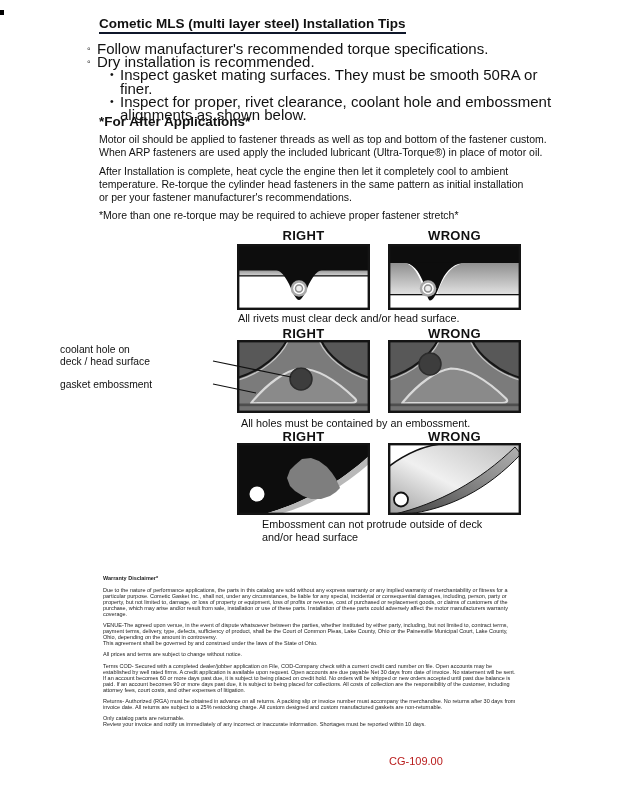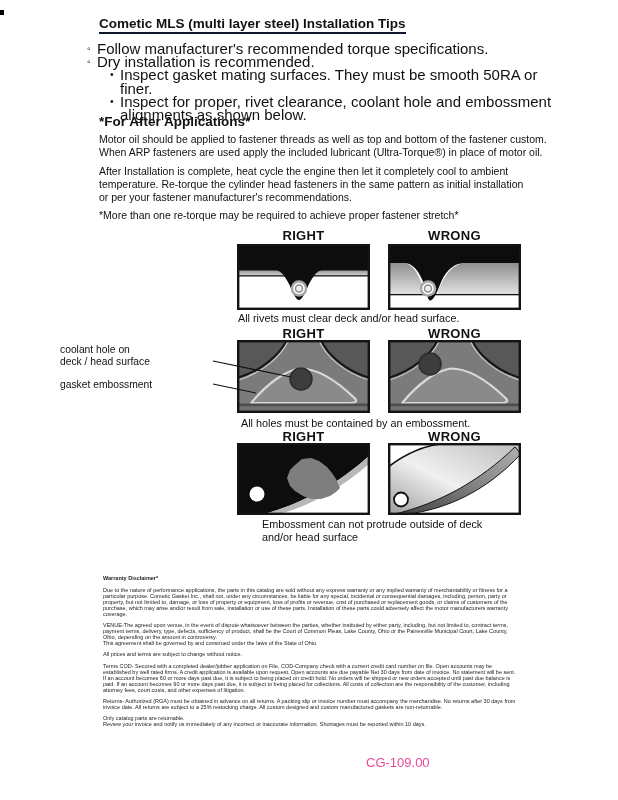--- a/index.html
+++ b/index.html
@@ -19,21 +19,21 @@
   .h2{font-size:13.5px;font-weight:bold;margin:0;}
   .body-text{font-size:10.5px;line-height:13.2px;white-space:pre-line;width:450px;}
   .dg-label{font-size:13px;font-weight:bold;text-align:center;width:133px;letter-spacing:0.3px;}
   .dg-caption{font-size:10.8px;line-height:12.5px;white-space:pre-line;}
   .annot{font-size:10.3px;line-height:12px;width:151px;white-space:pre-line;left:60px;}
   .panel{width:133px;}
   .overlay{left:0;top:0;pointer-events:none;z-index:6;}
   .disclaimer{left:103px;top:575px;width:414px;font-size:5.5px;line-height:6.05px;color:#1c1c1c;}
   .disclaimer p{margin:0 0 5px 0;white-space:pre-line;}
   .disclaimer .dh{font-weight:bold;margin-bottom:6px;}
-  .footer-code{left:366px;top:755px;font-size:13px;color:#ec4899;}
+  .footer-code{left:389px;top:755px;font-size:11px;color:#b91c1c;}
 </style>
 </head>
 <body>
 
 <div class="page">
 
   <div class="abs edge-mark"></div>
 
   <h1 class="abs title"><span>Cometic MLS (multi layer steel) Installation Tips</span></h1>
 

